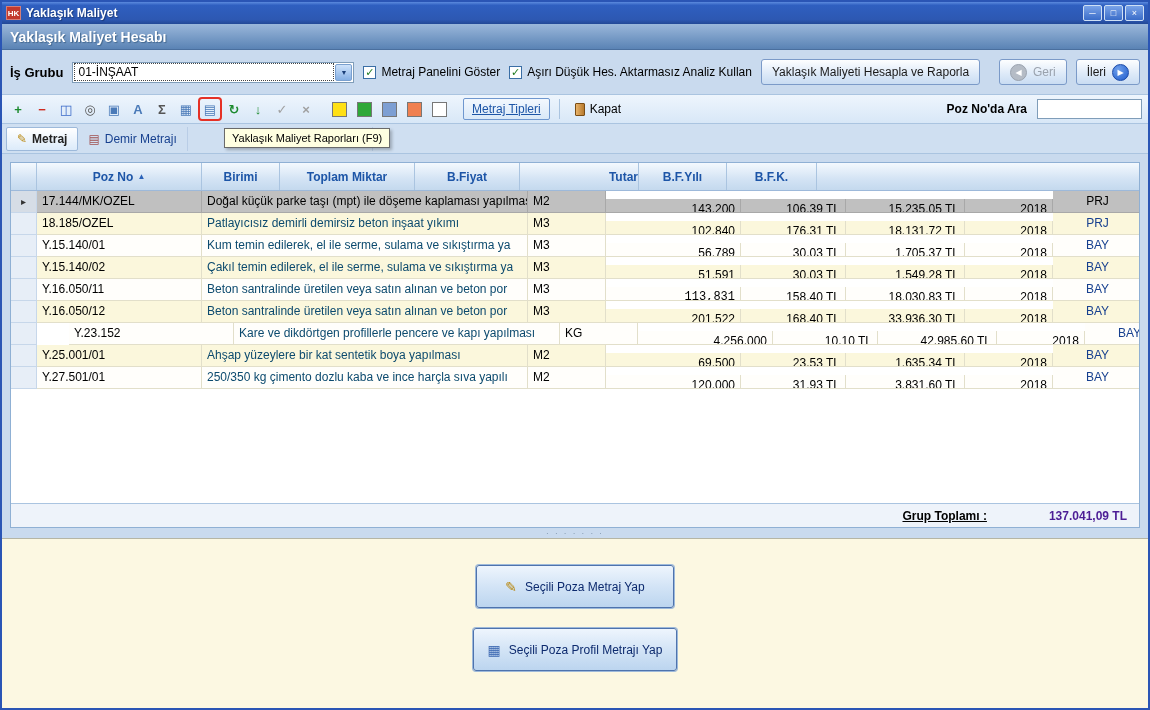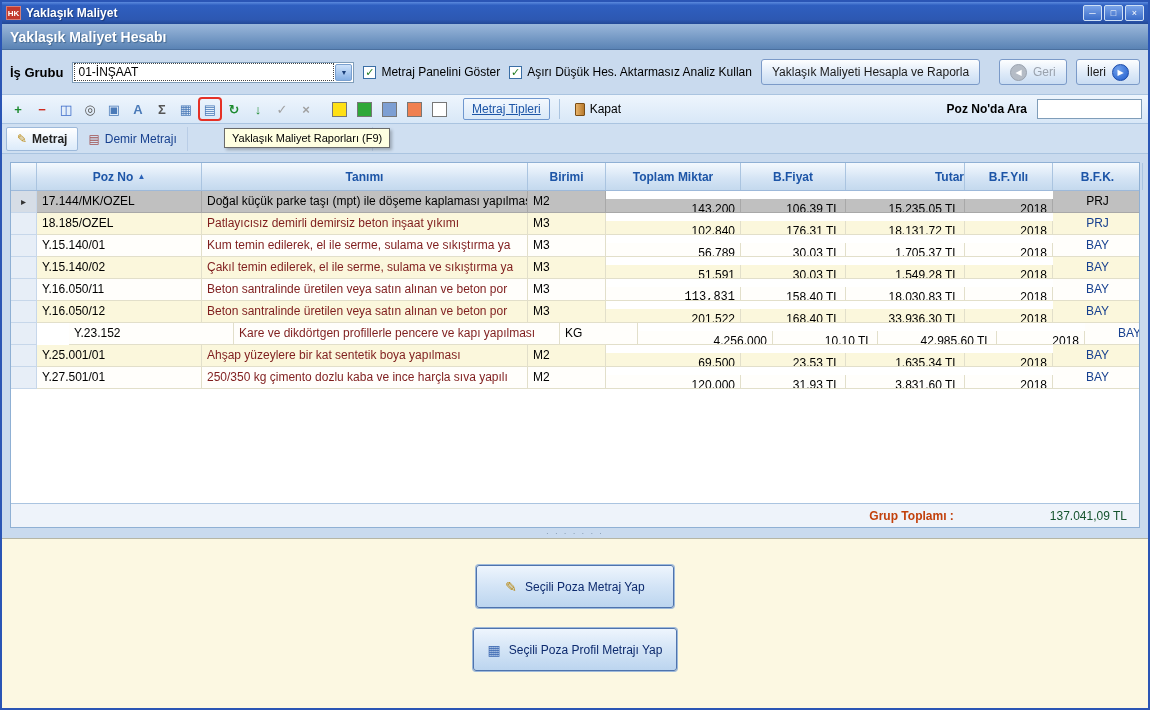--- a/index.html
+++ b/index.html
@@ -58,28 +58,28 @@
   .hcell { display: flex; align-items: center; justify-content: center; font-weight: bold; color: #1d55a7; font-size: 12px; border-right: 1px solid #aac4e0; gap: 4px; overflow: hidden; }
   .sort-arrow { font-size: 8px; color: #2a62b8; }
   .grid-body { height: 312px; overflow: hidden; background: #fff; }
   .grow { display: flex; height: 22px; }
   .cell { padding: 0 5px; line-height: 21px; border-right: 1px solid #e2dfca; border-bottom: 1px solid #e2dfca; font-size: 12px; white-space: nowrap; overflow: hidden; color: #000; }
   .grow.odd .cell { background: #fbf7dc; }
   .grow.even .cell { background: #fffefb; }
   .grow.selected .cell { background: #c0c0c0; border-color: #a8a8a8; color: #000; }
   .ind { width: 26px; flex: 0 0 26px; background: #e7eef7; border-right: 1px solid #c7d7ea; border-bottom: 1px solid #c7d7ea; text-align: center; line-height: 21px; font-size: 10px; color: #333; }
   .grow.selected .ind { background: #d6dde6; }
-  .cell.c-tanim { color: #7f1d1d; }
+  .cell.c-tanim { color: #0c4a6e; }
   .cell.c-bfk { color: #17408f; text-align: center; }
   .grow.selected .cell.c-tanim, .grow.selected .cell.c-bfk { color: #000; }
   .al { text-align: left; } .ac { text-align: left; } .ar { text-align: right; margin-top: 8px; }
 
   .grid-footer { height: 24px; display: flex; align-items: center; justify-content: flex-end; padding-right: 12px; background: #eef3fa; border-top: 1px solid #aac4e0; }
-  .total-label { font-weight: bold; color: #c2410c; margin-right: 96px; }
-  .total-value { color: #14532d; }
+  .total-label { font-weight: bold; color: #000000; margin-right: 62px; text-decoration: underline; }
+  .total-value { color: #4c1d95; font-weight: bold; }
 
   .splitter { height: 10px; flex: 0 0 10px; display: flex; align-items: center; justify-content: center; color: #7f96ad; font-size: 8px; letter-spacing: 2px; }
 
   .bottom-panel { flex: 1; background: #fcf8e2; border-top: 1px solid #b5b5a5; display: flex; flex-direction: column; align-items: center; padding-top: 26px; gap: 20px; }
   .big-btn { min-width: 198px; height: 43px; border: 1px solid #4e73ad; border-radius: 3px; background: linear-gradient(180deg,#eef5fd,#d3e4f6 50%,#bcd5ef); display: flex; align-items: center; justify-content: center; gap: 8px; font-size: 12px; color: #0d2a6e; padding: 0 14px; box-shadow: 0 0 0 1px #9db9da; white-space: nowrap; }
   .bicon { font-size: 14px; }
   .bicon.pencil { color: #b8860b; }
   .bicon.grid { color: #3a66b0; }
 </style>
 </head>
@@ -178,23 +178,20 @@
     <div class="tooltip">Yaklaşık Maliyet Raporları (F9)</div>
   </div>
 
   <div class="grid-wrap">
     <div id="grid-header" class="grid-header">
         <div class="hcell" style="flex: 0 0 26px;"></div>
         <div class="hcell" style="flex: 0 0 165px;">
           <span>Poz No</span>
           <span class="sort-arrow">▲</span>
         </div>
-        <div class="hcell" style="flex: 0 0 326px;">
-          <span>Tanımı</span>
-        </div>
         <div class="hcell" style="flex: 0 0 78px;">
           <span>Birimi</span>
         </div>
         <div class="hcell" style="flex: 0 0 135px;">
           <span>Toplam Miktar</span>
         </div>
         <div class="hcell" style="flex: 0 0 105px;">
           <span>B.Fiyat</span>
         </div>
         <div class="hcell" style="flex: 0 0 119px; justify-content: flex-end;">

